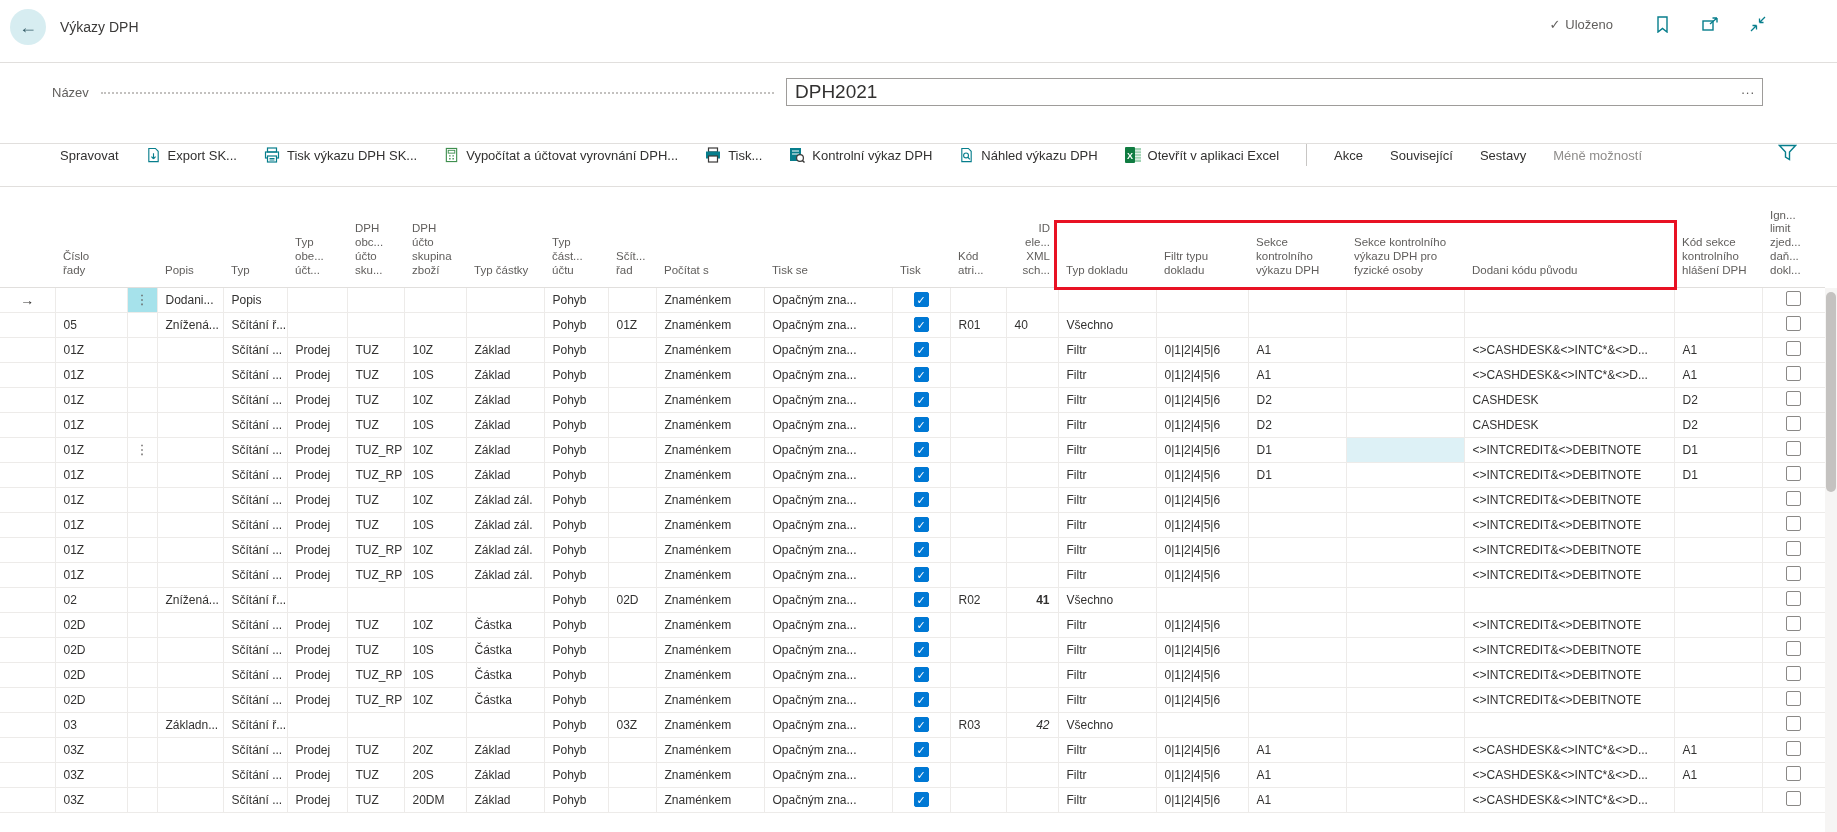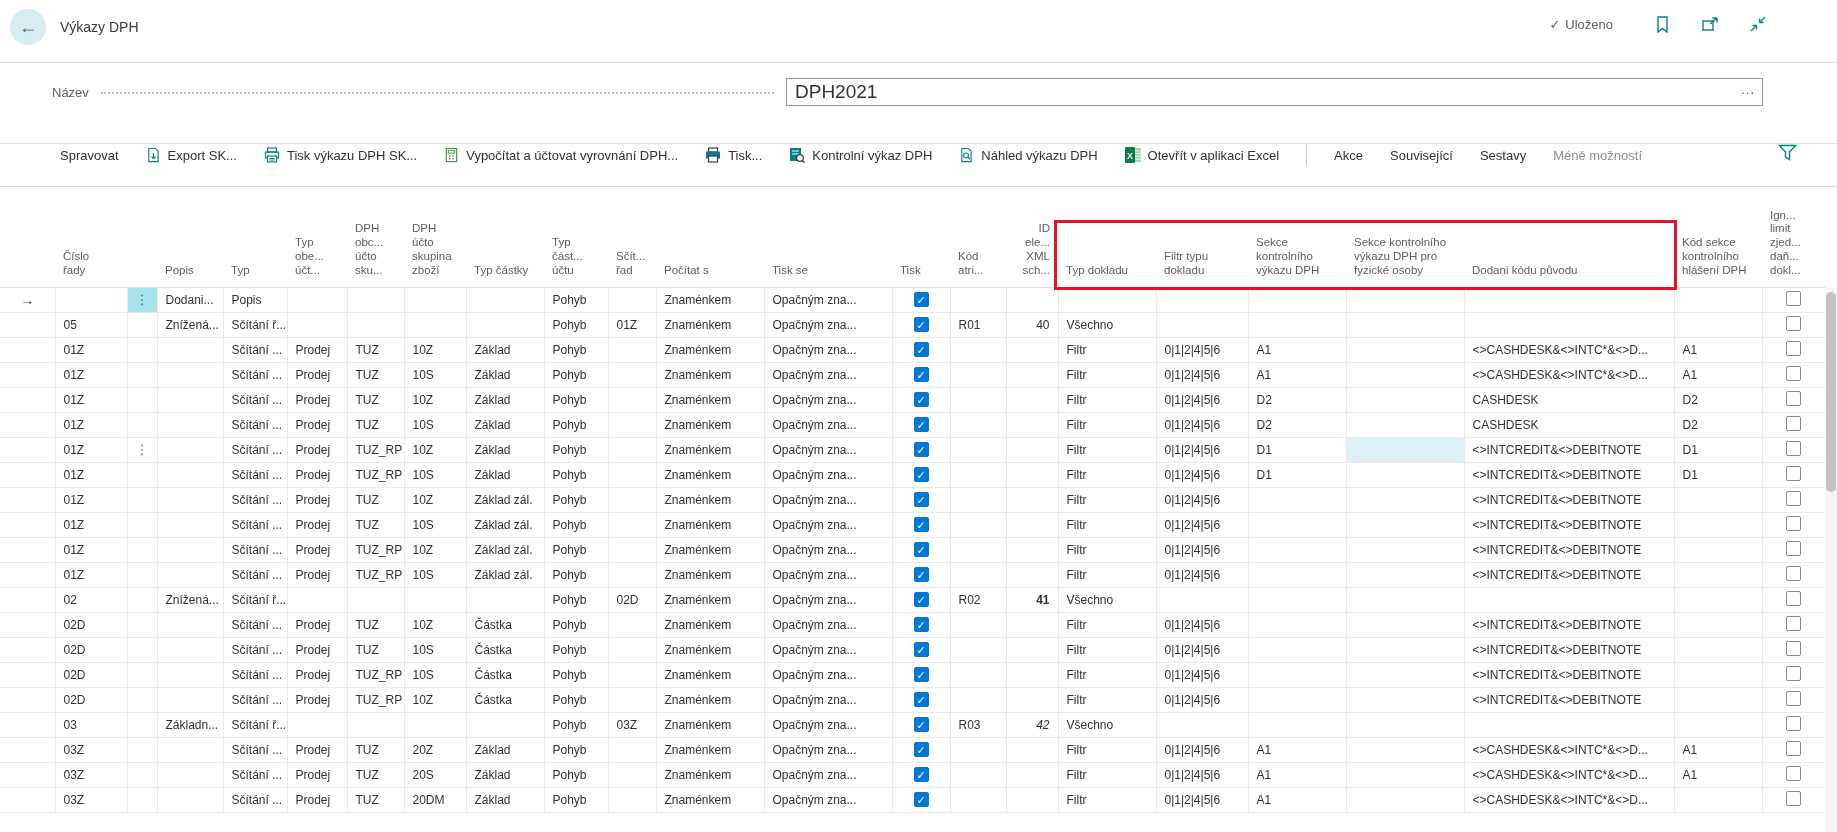--- a/index.html
+++ b/index.html
@@ -309,21 +309,21 @@
             <td></td>
             <td></td>
             <td></td>
             <td></td>
             <td>Pohyb</td>
             <td>01Z</td>
             <td>Znaménkem</td>
             <td>Opačným zna...</td>
             <td class="cnt"><span class="cb checked">✓</span></td>
             <td>R01</td>
-            <td style="text-align: right; margin-top: 20px;">40</td>
+            <td style="text-align: left; margin-top: 20px;">40</td>
             <td>Všechno</td>
             <td></td>
             <td></td>
             <td></td>
             <td></td>
             <td></td>
             <td class="cnt"><span class="cb"></span></td>
           </tr>
           <tr>
             <td class="cnt"></td>

